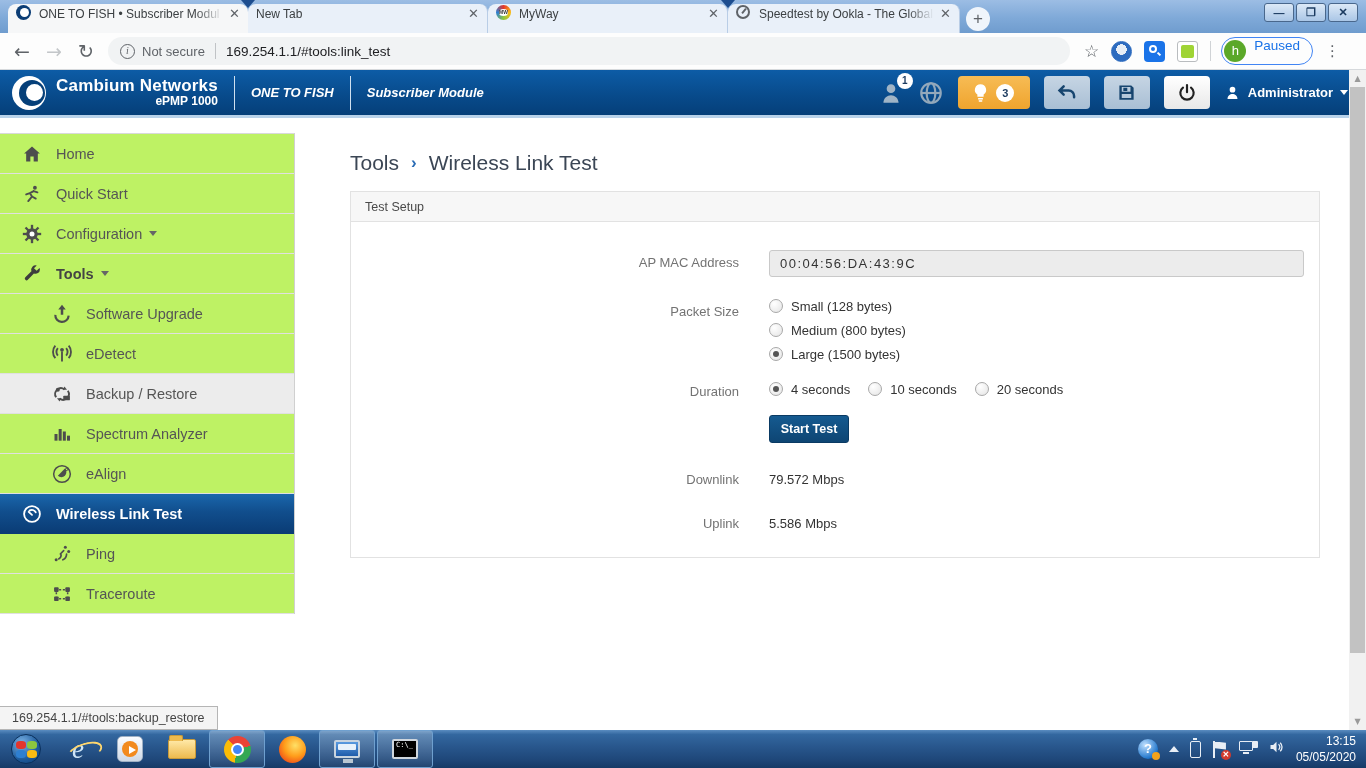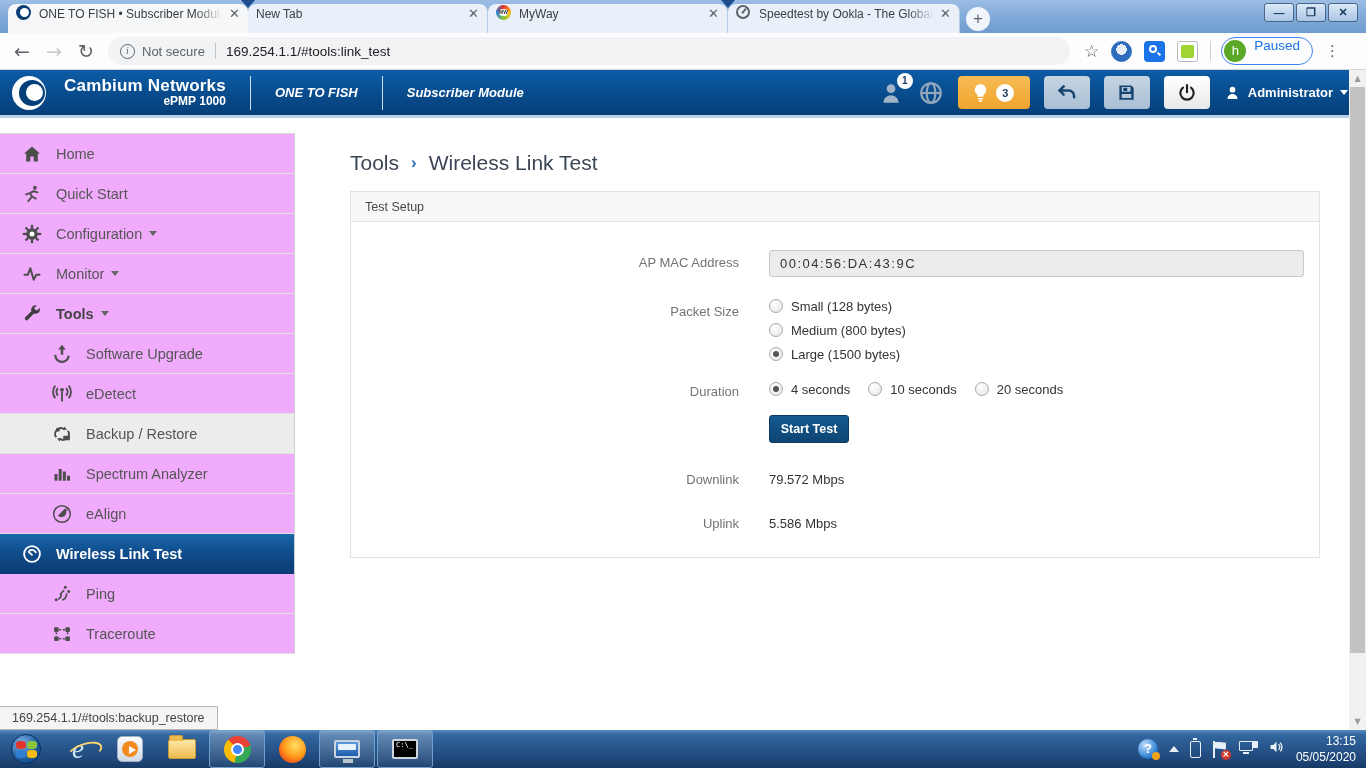--- a/index.html
+++ b/index.html
@@ -49,21 +49,21 @@
   #profile { margin-left:10px; height:28px; border:1.5px solid #4285f4; border-radius:14px;
     display:flex; align-items:center; padding:2px; }
   #avatar { width:22px; height:22px; border-radius:50%; background:#5ba829; color:#fff; font-size:13px;
     text-align:center; line-height:22px; }
   #paused-label { color:#1a73e8; font-size:13.5px; margin:0 10px 11px 8px; }
   .kebab { font-family:"DejaVu Sans",sans-serif; color:#5f6368; font-size:15px; margin-left:12px; letter-spacing:0; }
 
   
   #appheader { position:absolute; top:70px; left:0; width:1366px; height:48px;
     background:linear-gradient(180deg,#0d5ca6 0%,#084b8c 55%,#053f79 100%);
-    border-bottom:3px solid #b8d2ea; display:flex; align-items:center; color:#fff;gap:8px; }
+    border-bottom:3px solid #b8d2ea; display:flex; align-items:center; color:#fff; }
   #logo { width:34px; height:34px; margin-left:12px; position:relative; flex:0 0 auto; }
   #logo .c1 { position:absolute; inset:0; border-radius:50%; background:#fff; }
   #logo .c2 { position:absolute; left:7px; top:4px; width:26px; height:26px; border-radius:50%; background:#053f79; }
   #logo .c3 { position:absolute; left:14px; top:8px; width:17px; height:17px; border-radius:50%; background:#fff; }
   #brandtext { margin-left:10px; text-align:right; line-height:1.1; }
   #brand-name { font-size:17px; font-weight:bold; letter-spacing:.2px; }
   #brand-product { font-size:12px; font-weight:bold; }
   .hdr-sep { width:1px; height:34px; background:#cfe0f0; margin:0 16px; }
   .hdr-device { font-size:13px; font-weight:bold;font-style:italic; }
   .hdr-icons { margin-left:auto; display:flex; align-items:center; gap:14px; margin-right:18px; }
@@ -73,21 +73,21 @@
   .btn-alert { width:72px; background:linear-gradient(180deg,#f7bc55,#efa42e); gap:8px; }
   .btn-steel { width:46px; background:linear-gradient(180deg,#c6d5e4,#a9bfd4); }
   .btn-power { width:46px; background:linear-gradient(180deg,#ffffff,#e8e8e8); }
   #account { display:flex; align-items:center; gap:7px; font-size:13px; font-weight:bold; }
   .caret-w { display:inline-block; width:0; height:0; border-left:4px solid transparent;
     border-right:4px solid transparent; border-top:5px solid #fff; }
 
   
   #viewport { position:absolute; top:121px; left:0; width:1349px; height:609px; background:#fff; }
   #sidebar { position:absolute; top:12px; left:0; width:295px; border-top:1px solid #d9d9d9;
-    border-right:1px solid #d0d0d0; background:#f0abfc; }
+    border-right:1px solid #d0d0d0; background:#bef264; }
   .side-item { height:40px; border-bottom:1px solid #e0e0e0; display:flex; align-items:center;
     font-size:14.5px; color:#555; cursor:pointer; }
   .side-item .ic { width:20px; height:20px; margin:0 14px 0 22px; flex:0 0 auto; }
   .side-item.child .ic { margin-left:52px; }
   .side-item.bold { font-weight:bold; color:#444; }
   .side-item.hover { background:#ececec; }
   .side-item.selected { background:linear-gradient(180deg,#1a67ac 0%,#114e8d 45%,#0a3c75 100%);
     color:#fff; font-weight:bold; border-bottom:1px solid #0a3c75; }
   .caret-d { display:inline-block; width:0; height:0; border-left:4px solid transparent;
     border-right:4px solid transparent; border-top:5px solid #666; margin-left:7px; }
@@ -345,29 +345,20 @@
               <rect x="10.6" y="1" width="2.8" height="22" transform="rotate(45 12 12)"></rect>
               <rect x="10.6" y="1" width="2.8" height="22" transform="rotate(90 12 12)"></rect>
               <rect x="10.6" y="1" width="2.8" height="22" transform="rotate(135 12 12)"></rect>
             </g>
             <circle cx="12" cy="12" r="3" fill="#fff"></circle>
           </svg>
         </span>
       <span>Configuration</span>
       <span class="caret-d"></span>
     </div>
-    <div class="side-item">
-      <span class="ic">
-          <svg class="ic-svg" viewBox="0 0 24 24">
-            <path fill="none" stroke="#4d4d4d" stroke-width="2.4" stroke-linejoin="round" d="M2 13h5l3-8 4 14 3-6h5"></path>
-          </svg>
-        </span>
-      <span>Monitor</span>
-      <span class="caret-d"></span>
-    </div>
     <div class="side-item bold">
       <span class="ic">
           <svg class="ic-svg" viewBox="0 0 24 24">
             <path fill="#3d3d3d" d="M21.5 6.5a5.4 5.4 0 0 1-7.2 5L7 19a2.1 2.1 0 0 1-3-3l7.3-7.3a5.4 5.4 0 0 1 6.4-6.9L14.4 5l3.2 3.2 3.4-3.3c.3.5.5 1 .5 1.6z"></path>
           </svg>
         </span>
       <span>Tools</span>
       <span class="caret-d"></span>
     </div>
 

